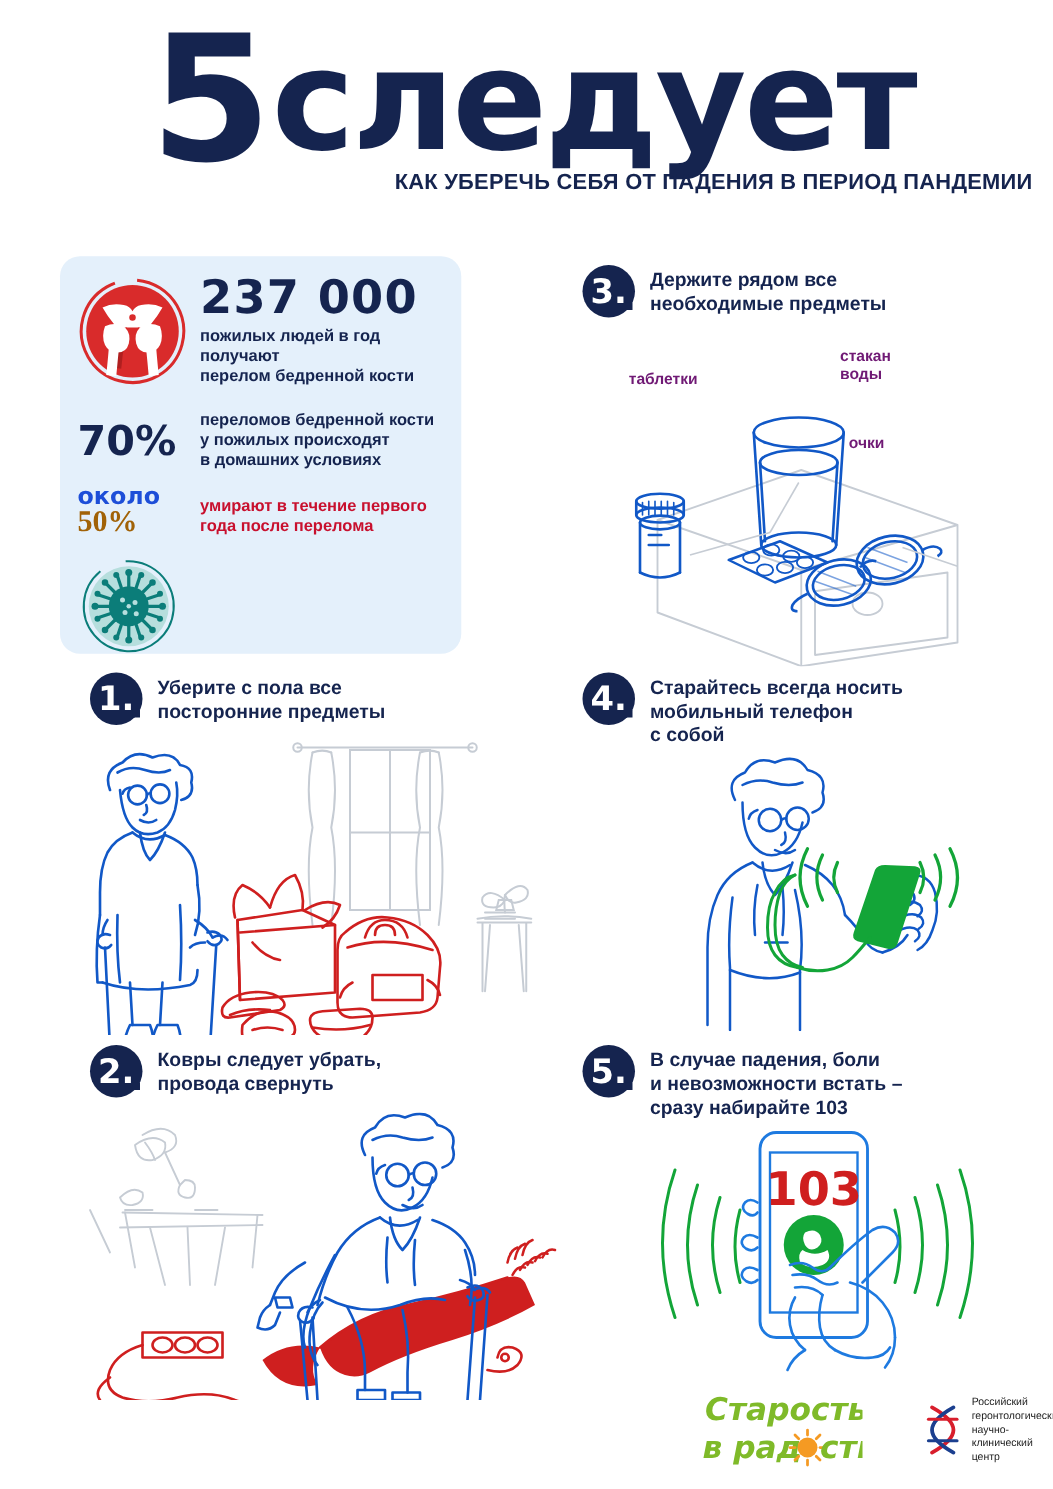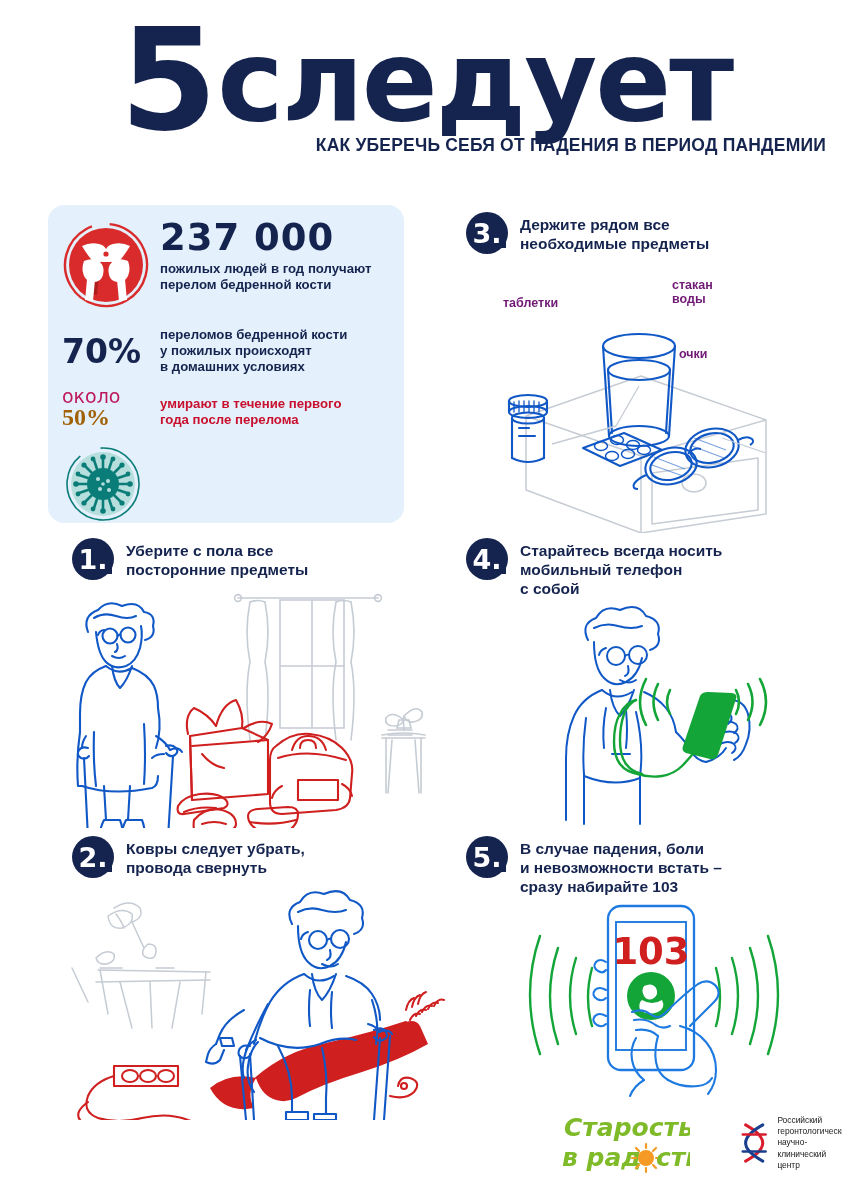--- a/index.html
+++ b/index.html
@@ -29,21 +29,21 @@
   }
   .subtitle {
     text-align: right; color: #15244f; font-weight: 700;
     font-size: 17.5px; letter-spacing: 0.2px;
     padding-right: 16px; margin-top: -4px;
   }
 
   
   .stats-panel {
     position: absolute; left: 48px; top: 205px;
-    width: 356px; height: 318px;
+    width: 321px; height: 318px;
     background: #e4f0fb; border-radius: 16px;
     padding: 14px 16px 10px 14px;
   }
   .stat-row { display: flex; align-items: flex-start; }
   .hip-icon-wrap { width: 92px; flex: 0 0 92px; padding-top: 2px; }
   .stat-main { flex: 1; padding-left: 6px; }
   .big-number {
     font-size: 37px; font-weight: 700; color: #15244f;
     letter-spacing: 1px; line-height: 1.0;
     font-family: "DejaVu Sans", sans-serif;
@@ -57,21 +57,21 @@
     font-size: 33px; font-weight: 700; color: #15244f;
     width: 98px; flex: 0 0 98px; line-height: 1;
     font-family: "DejaVu Sans", sans-serif;
   }
   .pct-desc-navy {
     font-size: 13.2px; font-weight: 700; color: #15244f; line-height: 1.22;
   }
   .pct-row-red { display: flex; align-items: center; margin-top: 12px; }
   .pct-red-wrap { width: 98px; flex: 0 0 98px; }
   .okolo {
-    font-size: 19px; font-weight: 400; color: #be185d; line-height: 0.95;
+    font-size: 19px; font-weight: 700; color: #1d4ed8; line-height: 0.95;
     font-family: "DejaVu Sans", sans-serif;
   }
   .pct-red {
     font-size: 24px; font-weight: 700; color: #a16207; line-height: 1.0;
     font-family: Liberation Serif, serif;
   }
   .pct-desc-red {
     font-size: 13.2px; font-weight: 700; color: #c8102e; line-height: 1.22;
     padding-top: 8px;
   }

